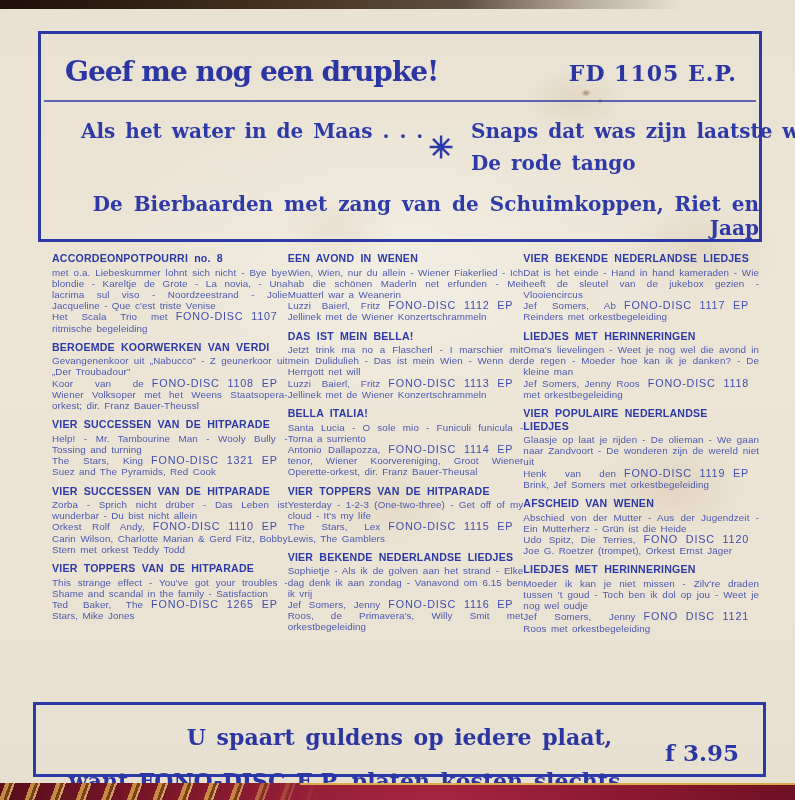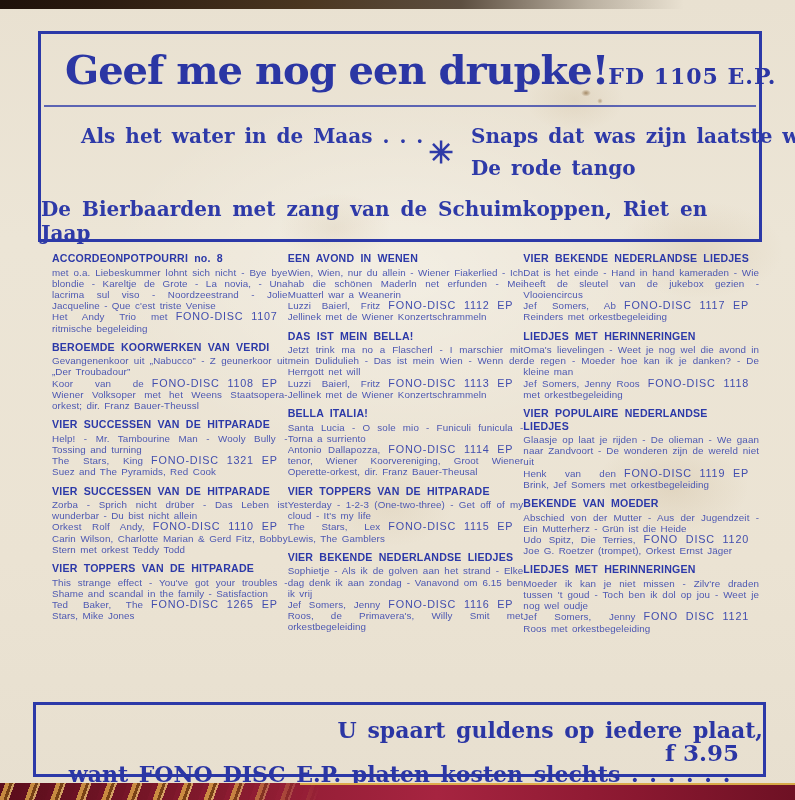--- a/index.html
+++ b/index.html
@@ -23,47 +23,47 @@
       radial-gradient(ellipse 120px 70px at 700px 250px, rgba(150,110,50,.10), transparent 70%),
       radial-gradient(ellipse 90px 60px at 390px 505px, rgba(150,110,50,.08), transparent 70%);
   }
   .top-edge{position:absolute;top:0;left:0;right:0;height:9px;
     background:linear-gradient(90deg,#1e110a 0%,#2a1a0f 12%,#4a3620 38%,rgba(46,30,16,.75) 58%,rgba(46,30,16,.25) 74%,rgba(46,30,16,0) 86%);
   }
   
   .title-box{position:absolute;left:38px;top:31px;width:718px;height:205px;
     border:3px solid #2c39a8;}
   .title-row{display:flex;align-items:baseline;padding:12px 22px 0 24px;}
-  .main-title{font-family:"DejaVu Serif", serif;font-weight:bold;font-size:40px;
-    color:#2b36a4;letter-spacing:-1px;white-space:nowrap;}
+  .main-title{font-family:"DejaVu Serif", serif;font-weight:bold;font-size:28px;
+    color:#2b36a4;letter-spacing:-1px;white-space:nowrap;margin-top:9px;}
   .cat-no{margin-left:auto;font-family:"DejaVu Serif", serif;font-weight:bold;
     font-size:22px;color:#2b36a4;letter-spacing:1px;white-space:nowrap;}
   .title-rule{height:2px;background:rgba(44,57,168,.75);margin:12px 3px 0 3px;}
   .tracks-grid{display:grid;grid-template-columns:330px 60px 1fr;
     padding:13px 10px 0 40px;}
   .track-col .track{font-family:"DejaVu Serif", serif;font-weight:bold;
     font-size:20px;color:#2e3aa8;line-height:32px;word-spacing:3px;white-space:nowrap;}
   .star{align-self:center;text-align:center;font-size:30px;color:#2e3aa8;font-weight:bold;}
-  .artist-line{margin-top:13px;text-align:left;font-family:"DejaVu Serif", serif;
+  .artist-line{margin-top:13px;text-align:right;font-family:"DejaVu Serif", serif;
     font-weight:bold;font-size:20px;color:#2e3aa8;word-spacing:4px;}
   
   .catalog{position:absolute;top:252px;left:52px;right:36px;display:flex;}
   .col{flex:1;min-width:0;}
   .entry{margin-bottom:7px;overflow:hidden;}
   .entry h3{margin:0 0 2px 0;font-size:10.6px;line-height:12.5px;font-weight:bold;
     color:#2c39a8;letter-spacing:.2px;word-spacing:3px;}
   .entry p{margin:0;font-size:9.8px;line-height:11.2px;color:#4d58b2;
     text-align:justify;word-spacing:1.5px;letter-spacing:.1px;}
   .entry p.artist{overflow:hidden;}
   .entry .cat{float:right;font-size:10.8px;letter-spacing:.8px;word-spacing:4px;
     color:#414dae;padding-left:8px;margin-right:10px;}
   
   .footer-box{position:absolute;left:33px;right:29px;top:702px;height:69px;
     border:3px solid #2c39a8;}
-  .footer-box .f1{margin-top:12px;text-align:right;font-family:"DejaVu Serif", serif;
+  .footer-box .f1{margin-top:19px;text-align:center;font-family:"DejaVu Serif", serif;
     font-weight:bold;font-size:22px;color:#2b36a4;word-spacing:3px;}
   .footer-box .f2{margin-top:18px;text-align:center;font-family:"DejaVu Serif", serif;
     font-weight:bold;font-size:22px;color:#2b36a4;word-spacing:3px;}
   .footer-box .price{position:absolute;right:24px;bottom:8px;
     font-family:"DejaVu Serif", serif;font-weight:bold;font-size:23px;color:#2b36a4;}
   
   .bottom-strip{position:absolute;left:0;right:0;bottom:0;height:17px;
     background:linear-gradient(90deg,#5c0d1d 0%,#8e1c32 30%,#a62440 55%,#8a1830 80%,#6e1124 100%);}
   .brass{position:absolute;left:0;top:0;bottom:0;width:320px;
     background:
@@ -101,21 +101,21 @@
       </div>
     </div>
     <div class="artist-line">De Bierbaarden met zang van de Schuimkoppen, Riet en Jaap</div>
   </div>
 
   <div class="catalog">
     <div class="col">
   <div class="entry">
     <h3>ACCORDEONPOTPOURRI no. 8</h3>
     <p class="tracks">met o.a. Liebeskummer lohnt sich nicht - Bye bye blondie - Kareltje de Grote - La novia, - Una lacrima sul viso - Noordzeestrand - Jolie Jacqueline - Que c'est triste Venise</p>
-    <p class="artist"><span class="cat">FONO-DISC 1107</span><span>Het Andy Trio met ritmische begeleiding</span></p>
+    <p class="artist"><span class="cat">FONO-DISC 1107</span><span>Het Scala Trio met ritmische begeleiding</span></p>
   </div>
 
   <div class="entry">
     <h3>BEROEMDE KOORWERKEN VAN VERDI</h3>
     <p class="tracks">Gevangenenkoor uit „Nabucco” - Z geunerkoor uit „Der Troubadour”</p>
     <p class="artist"><span class="cat">FONO-DISC 1108 EP</span><span>Koor van de Wiener Volksoper met het Weens Staatsopera-orkest; dir. Franz Bauer-Theussl</span></p>
   </div>
 
   <div class="entry">
     <h3>VIER SUCCESSEN VAN DE HITPARADE</h3>
@@ -179,21 +179,21 @@
     <p class="artist"><span class="cat">FONO-DISC 1118</span><span>Jef Somers, Jenny Roos met orkestbegeleiding</span></p>
   </div>
 
   <div class="entry">
     <h3>VIER POPULAIRE NEDERLANDSE LIEDJES</h3>
     <p class="tracks">Glaasje op laat je rijden - De olieman - We gaan naar Zandvoort - De wonderen zijn de wereld niet uit</p>
     <p class="artist"><span class="cat">FONO-DISC 1119 EP</span><span>Henk van den Brink, Jef Somers met orkestbegeleiding</span></p>
   </div>
 
   <div class="entry">
-    <h3>BEKENDE VAN MOEDER</h3>
+    <h3>AFSCHEID VAN WENEN</h3>
     <p class="tracks">Abschied von der Mutter - Aus der Jugendzeit - Ein Mutterherz - Grün ist die Heide</p>
     <p class="artist"><span class="cat">FONO DISC 1120</span><span>Udo Spitz, Die Terries, Joe G. Roetzer (trompet), Orkest Ernst Jäger</span></p>
   </div>
 
   <div class="entry">
     <h3>LIEDJES MET HERINNERINGEN</h3>
     <p class="tracks">Moeder ik kan je niet missen - Zilv're draden tussen 't goud - Toch ben ik dol op jou - Weet je nog wel oudje</p>
     <p class="artist"><span class="cat">FONO DISC 1121</span><span>Jef Somers, Jenny Roos met orkestbegeleiding</span></p>
   </div>
 </div>

